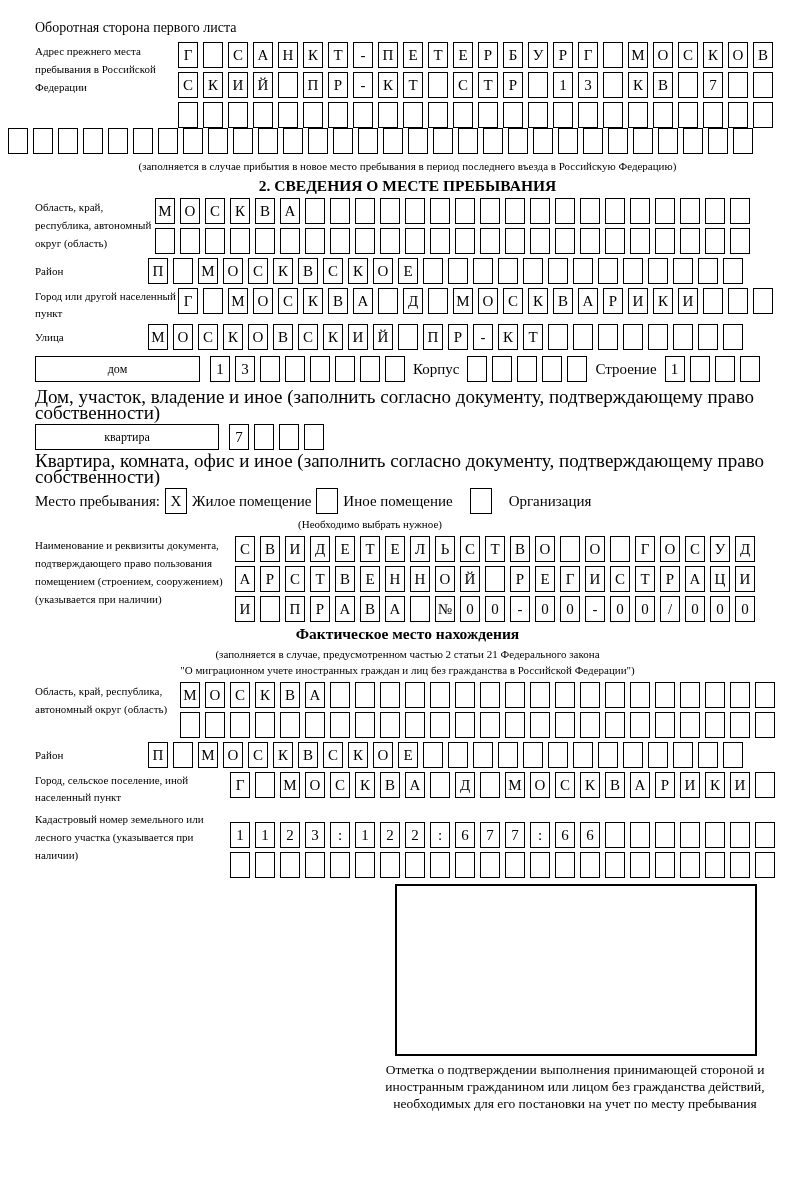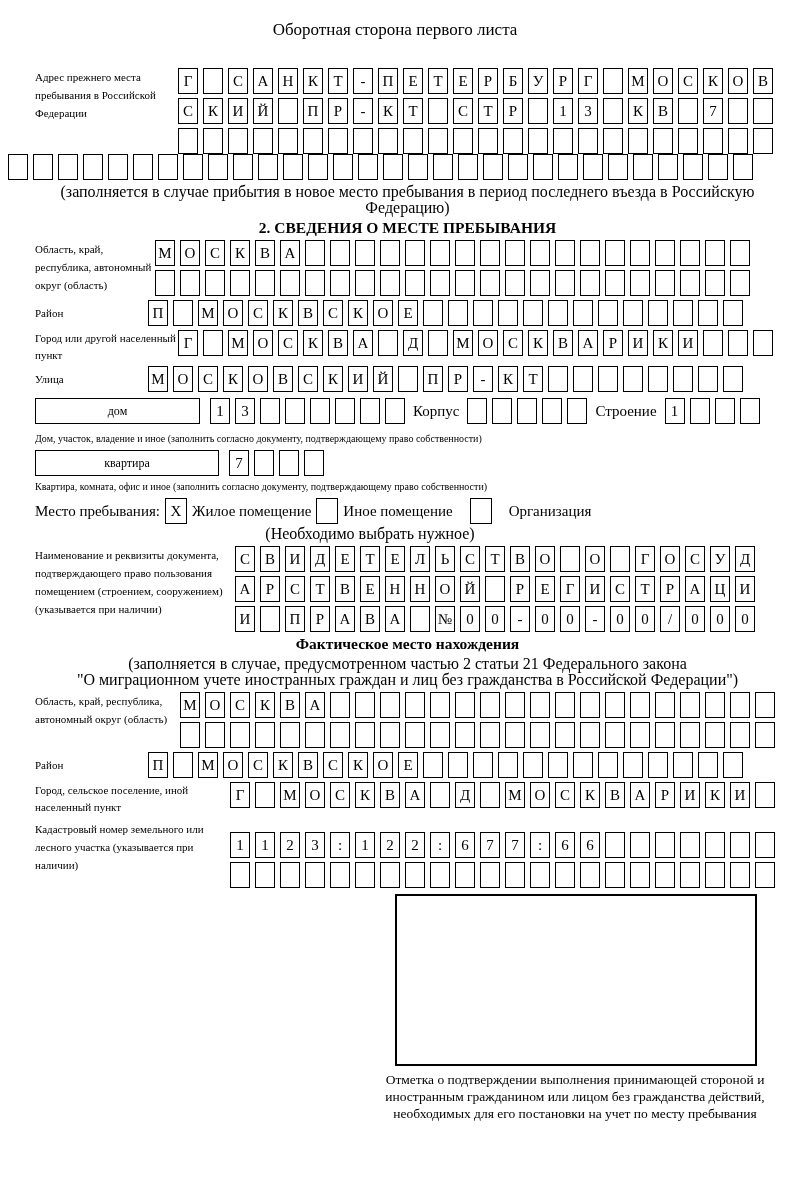--- a/index.html
+++ b/index.html
@@ -1,42 +1,42 @@
 <!DOCTYPE html>
 <html><head>
 <meta charset="utf-8">
 <style>
   html,body{margin:0;padding:0;background:#fff;}
   .page{
     position:relative;width:800px;height:1180px;box-sizing:border-box;
     padding:20px 20px 0 35px;overflow:hidden;background:#fff;color:#000;
     font-family:"Liberation Serif","DejaVu Serif",serif;font-size:15px;
   }
-  .back-note{text-align:center;padding-right:25px;font-size:17px;margin-bottom:28px;}
+  .back-note{text-align:left;padding-right:25px;font-size:14px;margin-bottom:6px;}
   .frow{display:flex;align-items:flex-start;}
   .flabel{flex:none;font-size:11px;line-height:18px;}
   .w143{width:143px;} .w120{width:120px;} .w113{width:113px;}
   .w145{width:145px;} .w195{width:195px;} .w200{width:200px;}
   .cells{display:flex;gap:5px;margin-bottom:4px;flex-wrap:nowrap;}
   .cells:last-child{margin-bottom:0;}
   .cell{
     flex:none;width:20px;height:26px;box-sizing:border-box;border:1.6px solid #000;
     display:flex;align-items:center;justify-content:center;font-size:15px;background:#fff;
   }
   .colcells{display:flex;flex-direction:column;}
   .wbox{
     flex:none;height:26px;box-sizing:border-box;border:1.6px solid #000;
     display:flex;align-items:center;justify-content:center;font-size:12px;background:#fff;
   }
   .chk{
     flex:none;width:22px;height:26px;box-sizing:border-box;border:1.6px solid #000;
     display:flex;align-items:center;justify-content:center;font-size:15px;background:#fff;
   }
-  .center-note{text-align:center;font-size:16px;line-height:16px;}
-  .small-note{font-size:10px;line-height:16px;}
+  .center-note{text-align:center;font-size:11px;line-height:16px;}
+  .small-note{font-size:19px;line-height:16px;}
   .sec-title{text-align:center;font-weight:bold;font-size:15.5px;margin:3px 0 3px;}
   .mb2{margin-bottom:2px;} .mb3{margin-bottom:3px;} .mb4{margin-bottom:4px;} .mb6{margin-bottom:6px;}
   .inline-lbl{margin:0 8px;line-height:26px;flex:none;}
   .stay-row{display:flex;align-items:center;gap:5px;margin-bottom:2px;}
   .stamp{width:362px;height:172px;box-sizing:border-box;border:2px solid #000;margin-left:360px;margin-top:6px;background:#fff;}
   .stamp-caption{width:420px;margin-left:330px;margin-top:5px;text-align:center;font-size:13.5px;line-height:17px;}
   .lh17{line-height:17px;}
 </style>
 </head>
 <body>

